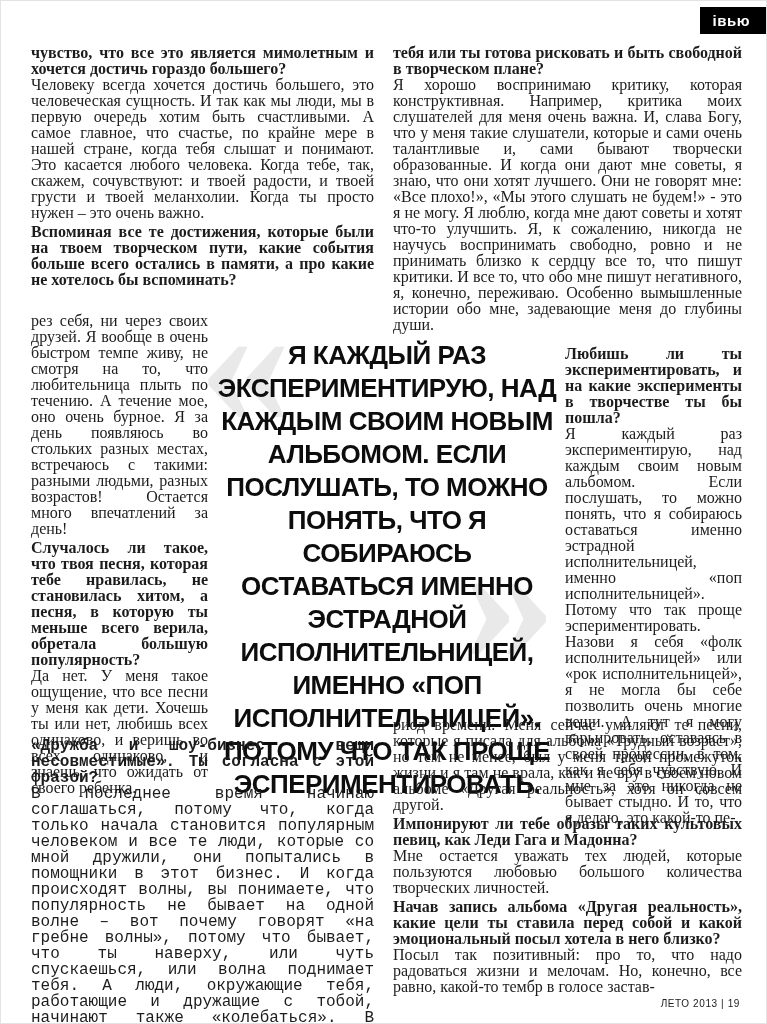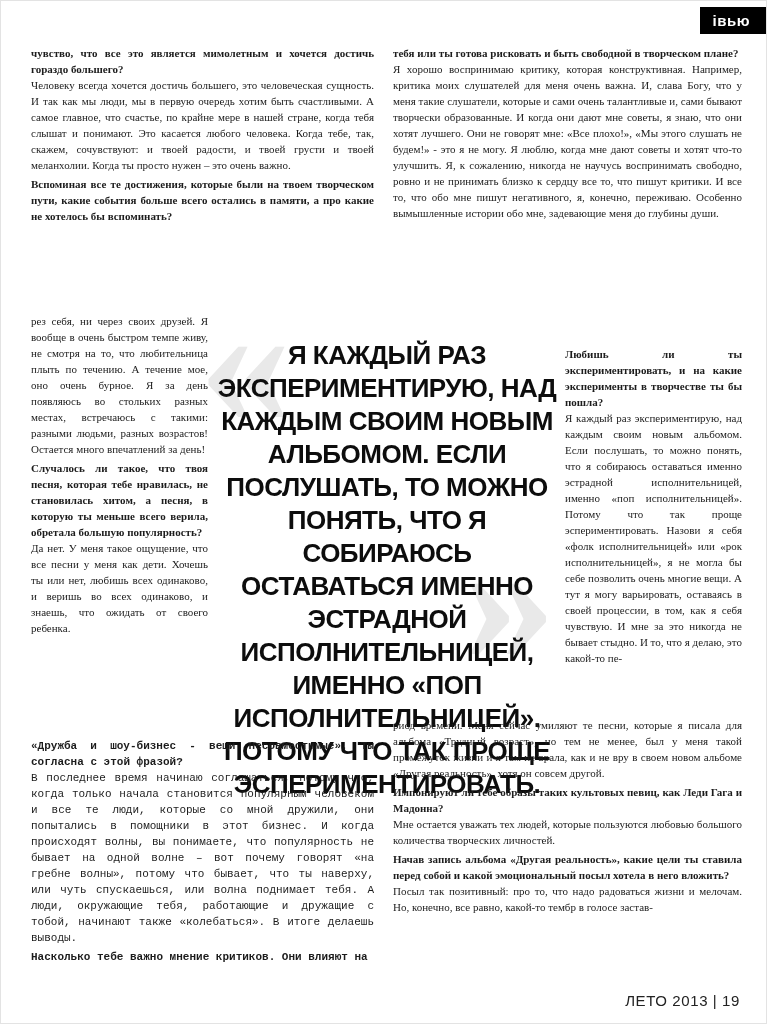--- a/index.html
+++ b/index.html
@@ -22,21 +22,21 @@
     font-family:"Liberation Sans", sans-serif;
     font-weight:700; font-size:15px;
     line-height:1; letter-spacing:.5px;
     padding:6px 16px 6px 13px;
     z-index:3;
   }
 
   
   .zone {
     position:absolute;
-    font-size:11px; line-height:16px;
+    font-size:16px; line-height:16px;
     text-align:justify;
     z-index:2;
   }
   .zone .q { font-weight:700; margin-top:3px; }
   .zone .q:first-child { margin-top:0; }
   .zone .a { font-weight:400; }
 
   .zone-l1 { left:30px;  top:44px;  width:343px; }
   .zone-r1 { left:392px; top:44px;  width:349px; }
   .zone-l2 { left:30px;  top:312px; width:177px; }
@@ -65,21 +65,21 @@
     z-index:1;
     user-select:none;
   }
   .qmark-open  { left:198px; top:268px; }
   .qmark-close { left:462px; top:505px; }
 
   
   .page-footer {
     position:absolute; right:26px; bottom:14px;
     font-family:"Liberation Sans", sans-serif;
-    font-size:15px; letter-spacing:.6px;
+    font-size:10px; letter-spacing:.6px;
     color:#222;
     z-index:3;
   }
 </style>
 </head>
 <body>
 
 <div class="page">
 
   <div class="corner-tab">івью</div>
@@ -114,19 +114,19 @@
 
   <section class="zone zone-r2">
     <div class="q">Любишь ли ты экспериментировать, и на какие эксперименты в творчестве ты бы пошла?</div>
     <div class="a">Я каждый раз экспериментирую, над каждым своим новым альбомом. Если послушать, то можно понять, что я собираюсь оставаться именно эстрадной исполнительницей, именно «поп исполнительницей». Потому что так проще эспериментировать. Назови я себя «фолк исполнительницей» или «рок исполнительницей», я не могла бы себе позволить очень многие вещи. А тут я могу варьировать, оставаясь в своей процессии, в том, как я себя чувствую. И мне за это никогда не бывает стыдно. И то, что я делаю, это какой-то пе-</div>
   </section>
 
   <section class="zone zone-r3">
     <div class="a">риод времени. Меня сейчас умиляют те песни, которые я писала для альбома «Трудный возраст», но тем не менее, был у меня такой промежуток жизни и я там не врала, как и не вру в своем новом альбоме «Другая реальность», хотя он совсем другой.</div>
     <div class="q">Импонируют ли тебе образы таких культовых певиц, как Леди Гага и Мадонна?</div>
     <div class="a">Мне остается уважать тех людей, которые пользуются любовью большого количества творческих личностей.</div>
-    <div class="q">Начав запись альбома «Другая реальность», какие цели ты ставила перед собой и какой эмоциональный посыл хотела в него вложить?</div>
+    <div class="q">Начав запись альбома «Другая реальность», какие цели ты ставила перед собой и какой эмоциональный посыл хотела в него близко?</div>
     <div class="a">Посыл так позитивный: про то, что надо радоваться жизни и мелочам. Но, конечно, все равно, какой-то тембр в голосе застав-</div>
   </section>
 
   <div class="page-footer">ЛЕТО 2013 | 19</div>
 
 </div>
 
 </body></html>

